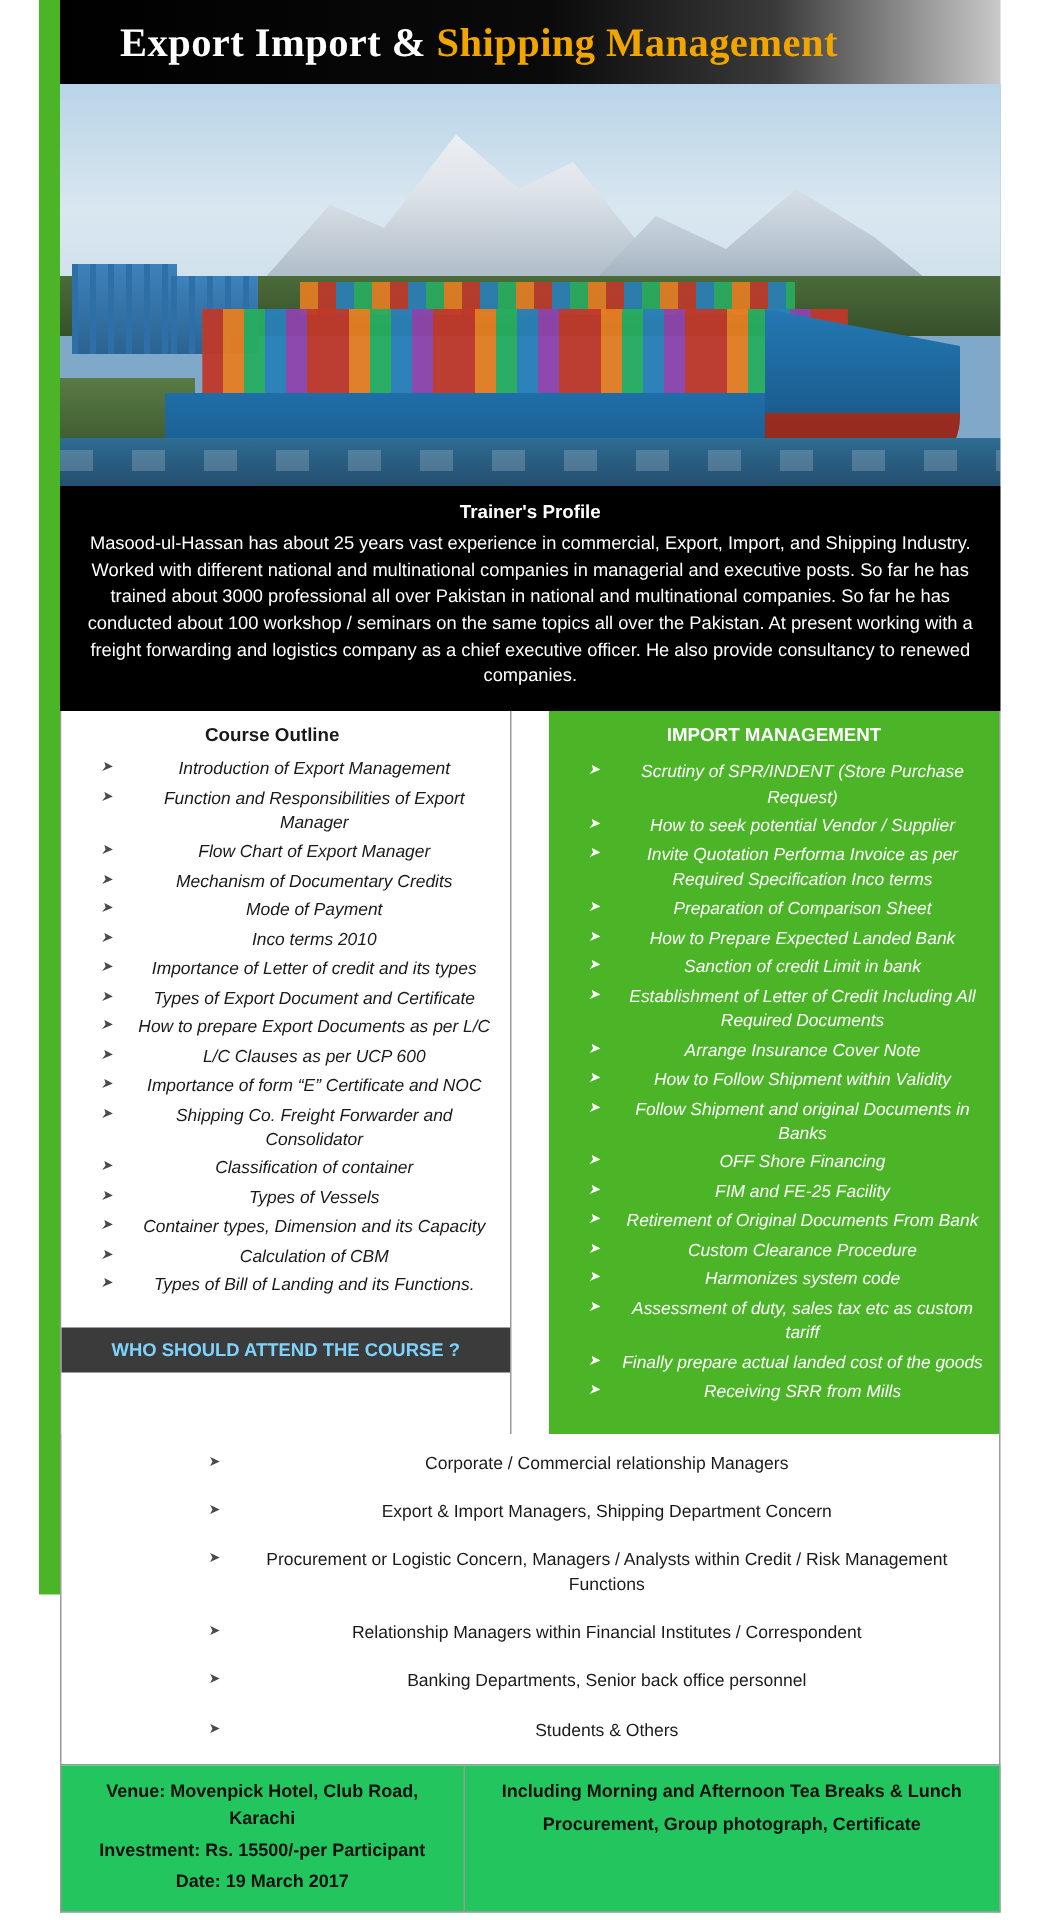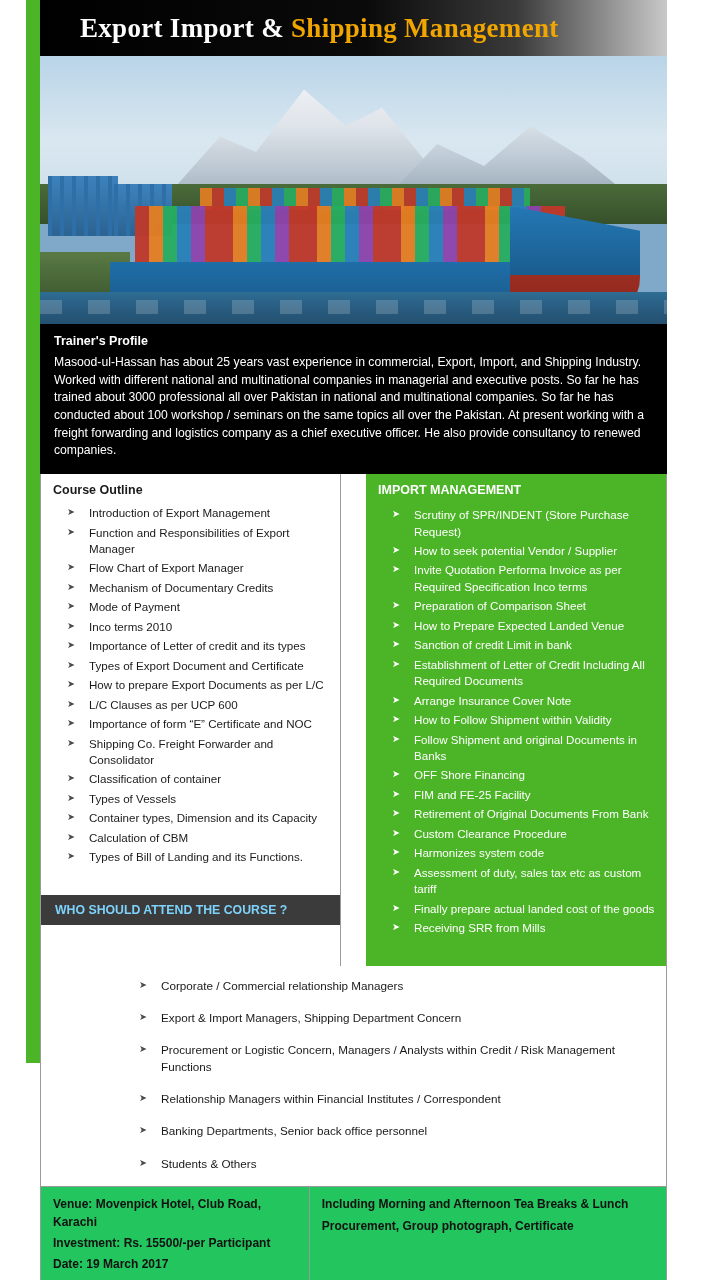--- a/index.html
+++ b/index.html
@@ -7,20 +7,21 @@
     margin: 0; padding: 0;
     background: #ffffff;
     font-family: "Liberation Sans", sans-serif;
   }
   #page {
     position: relative;
     width: 705px;
     height: 1280px;
     background: #ffffff;
     overflow: hidden;
+    text-align: center;
   }
   
   .left-stripe {
     position: absolute;
     left: 26px; top: 0; width: 14px; height: 1063px;
     background: #4cb527;
   }
   .content {
     position: absolute;
     left: 40px; top: 0; width: 627px;
@@ -156,21 +157,22 @@
   }
   .sec-title-green {
     font-size: 12.5px;
     font-weight: bold;
     color: #ffffff;
     padding: 9px 12px 6px 12px;
   }
   ul.arrow {
     list-style: none;
     margin: 0;
-    padding: 4px 10px 26px 26px;
+    padding: 4px 10px 16px 26px;
+    font-style: italic;
   }
   ul.arrow li {
     position: relative;
     font-size: 11.6px;
     line-height: 1.42;
     padding: 0 0 3px 22px;
     color: #1a1a1a;
   }
   ul.arrow li::before {
     content: "\27A4";
@@ -313,21 +315,21 @@
         <div class="attend-bar">WHO SHOULD ATTEND THE COURSE ?</div>
       </div>
 
       <div class="col-right">
         <div class="sec-title-green">IMPORT MANAGEMENT</div>
         <ul class="arrow">
           <li>Scrutiny  of SPR/INDENT  (Store Purchase Request)</li>
           <li>How to seek potential  Vendor / Supplier</li>
           <li>Invite Quotation Performa Invoice as per Required Specification Inco terms</li>
           <li>Preparation of Comparison Sheet</li>
-          <li>How to Prepare Expected Landed Venue</li>
+          <li>How to Prepare Expected Landed Bank</li>
           <li>Sanction of credit Limit in bank</li>
           <li>Establishment of Letter of Credit Including All Required Documents</li>
           <li>Arrange Insurance Cover Note</li>
           <li>How to Follow Shipment within Validity</li>
           <li>Follow Shipment and original Documents in Banks</li>
           <li>OFF Shore Financing</li>
           <li>FIM and FE-25 Facility</li>
           <li>Retirement of Original Documents From Bank</li>
           <li>Custom Clearance Procedure</li>
           <li>Harmonizes system code</li>

